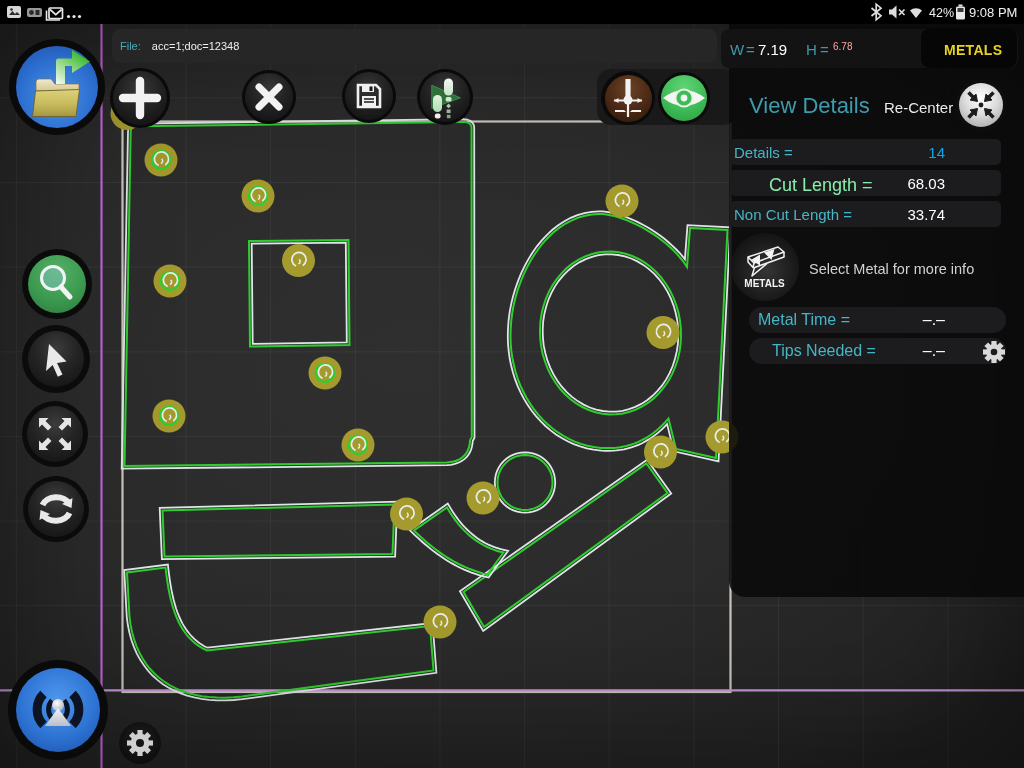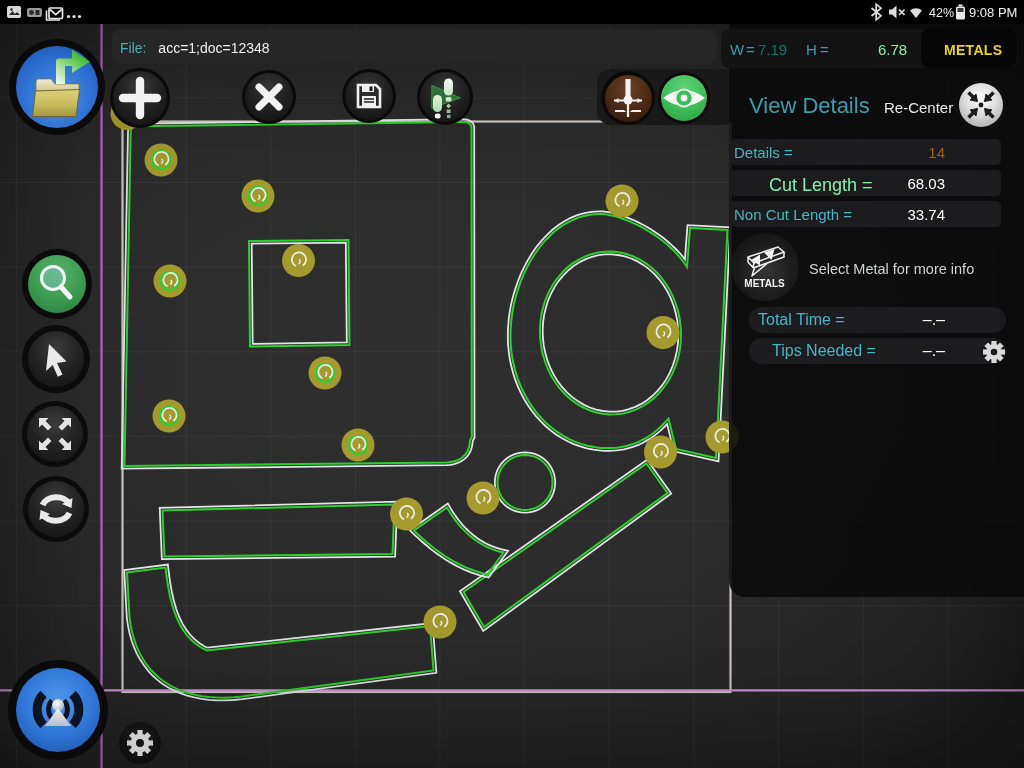--- a/index.html
+++ b/index.html
@@ -105,46 +105,46 @@
       <path d="M660.3 455.4 A2.6 2.6 0 0 0 661.1 450.8" fill="none" stroke="#e9eeee" stroke-width="1.5"></path>
       <path d="M487.3 503.0 A7.1 7.1 0 1 0 480.6 503.5" fill="none" stroke="#e9eeee" stroke-width="1.7"></path>
       <path d="M482.8 501.4 A2.6 2.6 0 0 0 483.6 496.8" fill="none" stroke="#e9eeee" stroke-width="1.5"></path>
       <path d="M410.8 519.0 A7.1 7.1 0 1 0 404.1 519.5" fill="none" stroke="#e9eeee" stroke-width="1.7"></path>
       <path d="M406.3 517.4 A2.6 2.6 0 0 0 407.1 512.8" fill="none" stroke="#e9eeee" stroke-width="1.5"></path>
       <path d="M444.3 627.0 A7.1 7.1 0 1 0 437.6 627.5" fill="none" stroke="#e9eeee" stroke-width="1.7"></path>
       <path d="M439.8 625.4 A2.6 2.6 0 0 0 440.6 620.8" fill="none" stroke="#e9eeee" stroke-width="1.5"></path>
     </svg>
 <div class="vign"></div>
 <div class="abs" style="left:112px;top:29px;width:605px;height:34px;background:#262626;border-radius:8px"></div>
-<div class="abs" style="left:120px;top:40px;font-size:14px;color:#4fa9b9">File: <span style="color:#efefef;margin-left:8px">acc=1;doc=12348</span></div>
+<div class="abs" style="left:120px;top:40px;font-size:11px;color:#4fa9b9">File: <span style="color:#efefef;margin-left:8px">acc=1;doc=12348</span></div>
 <div class="abs" style="left:597px;top:69px;width:140px;height:56px;background:#191919;border-radius:14px"></div>
 <div class="abs" style="left:729px;top:24px;width:295px;height:573px;background:rgba(9,9,9,0.88);border-bottom-left-radius:16px"></div>
 <div class="abs" style="left:721px;top:29px;width:297px;height:39px;background:#131313;border-radius:8px"></div>
 <div class="abs" style="left:730px;top:41px;font-size:15px;color:#3e98a8">W</div>
 <div class="abs" style="left:746px;top:41px;font-size:15px;color:#3e98a8">=</div>
-<div class="abs" style="left:758px;top:41px;font-size:15px;color:#0f766e">7.19</div>
+<div class="abs" style="left:758px;top:41px;font-size:15px;color:#ffffff">7.19</div>
 <div class="abs" style="left:806px;top:41px;font-size:15px;color:#3e98a8">H</div>
 <div class="abs" style="left:820px;top:41px;font-size:15px;color:#3e98a8">=</div>
-<div class="abs" style="left:878px;top:41px;font-size:15px;color:#86efac">6.78</div>
+<div class="abs" style="left:833px;top:41px;font-size:10px;color:#fca5a5">6.78</div>
 <div class="abs" style="left:921px;top:28px;width:96px;height:40px;background:#060606;border-radius:9px"></div>
 <div class="abs" style="left:944px;top:42px;font-size:14px;font-weight:bold;letter-spacing:0.3px;color:#e8d322">METALS</div>
 <div class="abs" style="left:749px;top:93px;font-size:22px;color:#3f9cae">View Details</div>
 <div class="abs" style="left:884px;top:99px;font-size:15px;color:#ececec">Re-Center</div>
 <div class="abs" style="left:730px;top:139px;width:271px;height:26px;background:#1c1c1e;border-radius:5px"></div>
 <div class="abs" style="left:734px;top:144px;font-size:15px;color:#46b5c5">Details =</div>
-<div class="abs" style="left:860px;top:144px;width:85px;text-align:right;font-size:15px;color:#a16207">14</div>
+<div class="abs" style="left:860px;top:144px;width:85px;text-align:right;font-size:15px;color:#0ea5e9">14</div>
 <div class="abs" style="left:730px;top:170px;width:271px;height:26px;background:#1c1c1e;border-radius:5px"></div>
 <div class="abs" style="left:769px;top:175px;font-size:18px;color:#86efac">Cut Length =</div>
 <div class="abs" style="left:860px;top:175px;width:85px;text-align:right;font-size:15px;color:#fff">68.03</div>
 <div class="abs" style="left:730px;top:201px;width:271px;height:26px;background:#1c1c1e;border-radius:5px"></div>
 <div class="abs" style="left:734px;top:206px;font-size:15px;color:#46b5c5">Non Cut Length =</div>
 <div class="abs" style="left:860px;top:206px;width:85px;text-align:right;font-size:15px;color:#fff">33.74</div>
 <div class="abs" style="left:809px;top:261px;font-size:14.5px;color:#d0d2d3">Select Metal for more info</div>
 <div class="abs" style="left:749px;top:307px;width:257px;height:26px;background:#1c1c1e;border-radius:13px"></div>
-<div class="abs" style="left:758px;top:311px;font-size:16px;color:#46b5c5">Total Time =</div>
+<div class="abs" style="left:758px;top:311px;font-size:16px;color:#46b5c5">Metal Time =</div>
 <div class="abs" style="left:860px;top:311px;width:85px;text-align:right;font-size:16px;color:#fff">–.–</div>
 <div class="abs" style="left:749px;top:338px;width:257px;height:26px;background:#1c1c1e;border-radius:13px"></div>
 <div class="abs" style="left:772px;top:342px;font-size:16px;color:#46b5c5">Tips Needed =</div>
 <div class="abs" style="left:860px;top:342px;width:85px;text-align:right;font-size:16px;color:#fff">–.–</div>
 <div class="cbtn" style="left:110px;top:68px;width:60px;height:60px;background:#0a0a0a"></div>
     <div class="cbtn" style="left:113px;top:71px;width:54px;height:54px;background:radial-gradient(circle at 50% 32%, #383838 0%, #222 45%, #0f0f0f 100%)"></div>
 <svg class="abs" style="left:110px;top:68px" width="60" height="60">
       <path d="M30 13 V47 M13 30 H47" stroke="#f2f2f2" stroke-width="8.4" stroke-linecap="round"></path>
     </svg>
 <div class="cbtn" style="left:242px;top:70px;width:54px;height:54px;background:#0a0a0a"></div>

